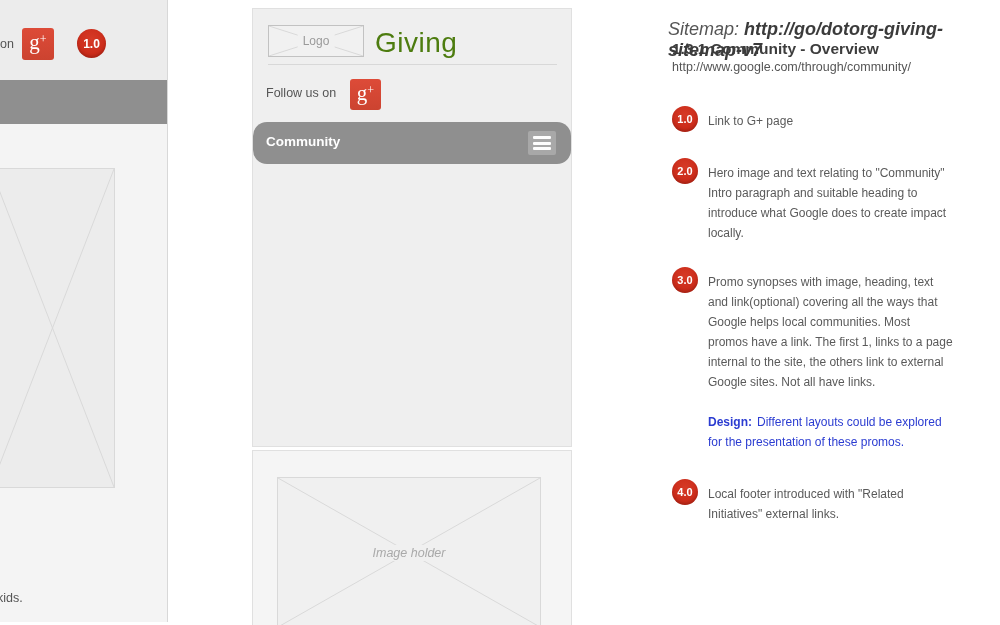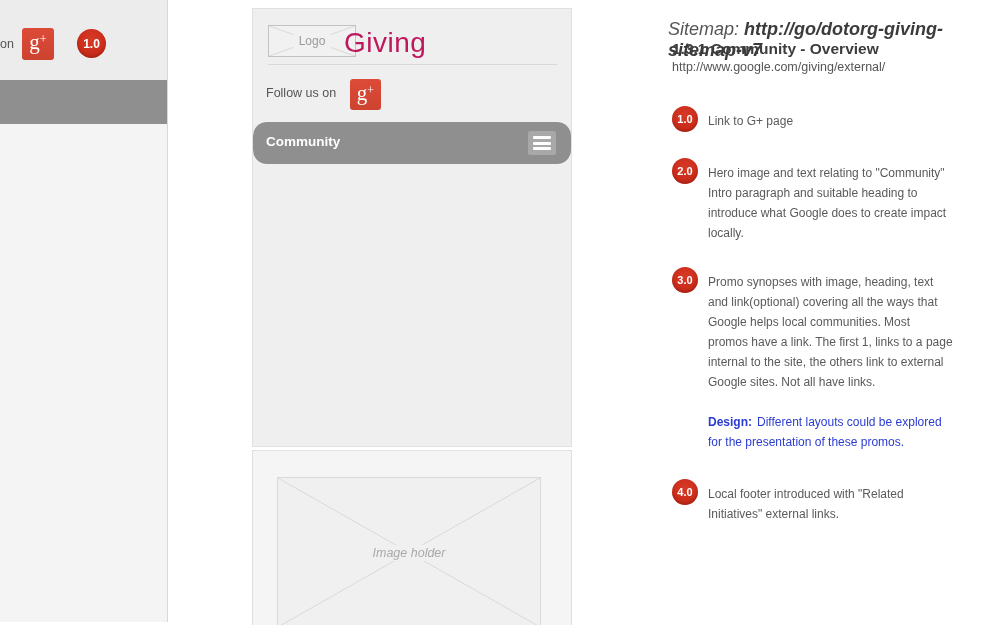--- a/index.html
+++ b/index.html
@@ -25,24 +25,24 @@
   .nav-bar { background:#8f8f8f; }
   .lp-nav { left:0; top:80px; width:100%; height:44px; }
   .lp-content { left:0; top:124px; width:100%; height:498px; background:#f4f4f4; }
   .ph-box { background:#ececec; border:1px solid #d9d9d9; }
   .lp-placeholder { left:-10px; top:44px; width:125px; height:320px; }
   .lp-tail { left:-3px; top:467px; font-size:12.5px; color:#555; }
 
   
   .phone-card { left:252px; top:8px; width:320px; height:439px; background:#efefef;
                 border:1px solid #e0e0e0; overflow:hidden; }
-  .logo-box { left:15px; top:16px; width:88px; height:32px; border:1px solid #c2c2c2; background:#f1f1f1; }
+  .logo-box { left:15px; top:16px; width:96px; height:32px; border:1px solid #c2c2c2; background:#f1f1f1; }
   .logo-label { position:absolute; left:50%; top:50%; transform:translate(-50%,-50%);
                 background:#f1f1f1; padding:0 5px; font-size:12px; color:#9a9a9a; }
-  .site-title { left:91px; top:18px; font-size:28px; color:#be185d; letter-spacing:0.5px;text-align:center; }
+  .site-title { left:122px; top:18px; font-size:28px; color:#4d7c0f; letter-spacing:0.5px;text-align:center; }
   .hdr-divider { left:15px; top:55px; width:289px; height:1px; background:#d8d8d8; }
   .ph-follow { left:13px; top:77px; font-size:12.5px; color:#555; }
   .ph-gplus { left:97px; top:70px; width:31px; height:31px; padding-top:4px; }
   .ph-nav { left:0; top:113px; width:100%; height:42px;border-radius:14px; }
   .nav-title { position:absolute; left:13px; top:12px; font-size:13.5px; font-weight:bold; color:#fff; }
   .hamburger { position:absolute; right:15px; top:9px; width:28px; height:24px;
                background:#a8a8a8; border-radius:2px; padding:5px 5px; }
   .hamburger span { display:block; width:18px; height:3px; background:#fdfdfd; margin:0 auto 2.5px; border-radius:1px; }
   .hero-box { left:14px; top:189px; width:291px; height:213px; background:#f7f7f7;
               border:1px solid #ececec; overflow:hidden; }
@@ -71,20 +71,29 @@
 </style>
 </head>
 <body>
 
 <div class="abs left-panel">
   <div class="abs lp-header"></div>
   <span class="abs lp-follow">on</span>
   <div class="abs gplus-btn lp-gplus"><span class="g">g</span><span class="plus">+</span></div>
   <div class="abs badge lp-badge">1.0</div>
   <div class="abs nav-bar lp-nav"></div>
+  <div class="abs lp-content">
+    <div class="abs ph-box lp-placeholder">
+      <svg class="cross-svg" viewBox="0 0 100 100" preserveAspectRatio="none">
+          <line x1="0" y1="0" x2="100" y2="100"></line>
+          <line x1="100" y1="0" x2="0" y2="100"></line>
+        </svg>
+    </div>
+    <span class="abs lp-tail">kids.</span>
+  </div>
 </div>
 
 <div class="abs phone-card">
   <div class="abs logo-box">
     <svg class="cross-svg" viewBox="0 0 100 100" preserveAspectRatio="none">
         <line x1="0" y1="0" x2="100" y2="100"></line>
         <line x1="100" y1="0" x2="0" y2="100"></line>
       </svg>
     <span class="logo-label">Logo</span>
   </div>
@@ -107,21 +116,21 @@
     <svg class="cross-svg" viewBox="0 0 100 100" preserveAspectRatio="none">
         <line x1="0" y1="0" x2="100" y2="100"></line>
         <line x1="100" y1="0" x2="0" y2="100"></line>
       </svg>
     <span class="holder-label">Image holder</span>
   </div>
 </div>
 
 <div class="abs ann-sitemap"><span>Sitemap: </span><b>http://go/dotorg-giving-sitemap-v7</b></div>
 <div class="abs ann-title">1.3.1 Community - Overview</div>
-<div class="abs ann-url">http://www.google.com/giving/external/</div>
+<div class="abs ann-url">http://www.google.com/through/community/</div>
 
 <div class="abs badge ann-badge" style="top:106px;">1.0</div>
 <div class="abs ann-text" style="top:111px;">Link to G+ page</div>
 
 <div class="abs badge ann-badge" style="top:158px;">2.0</div>
 <div class="abs ann-text" style="top:163px;">Hero image and text relating to "Community"
 Intro paragraph and suitable heading to
 introduce what Google does to create impact
 locally.</div>
 

